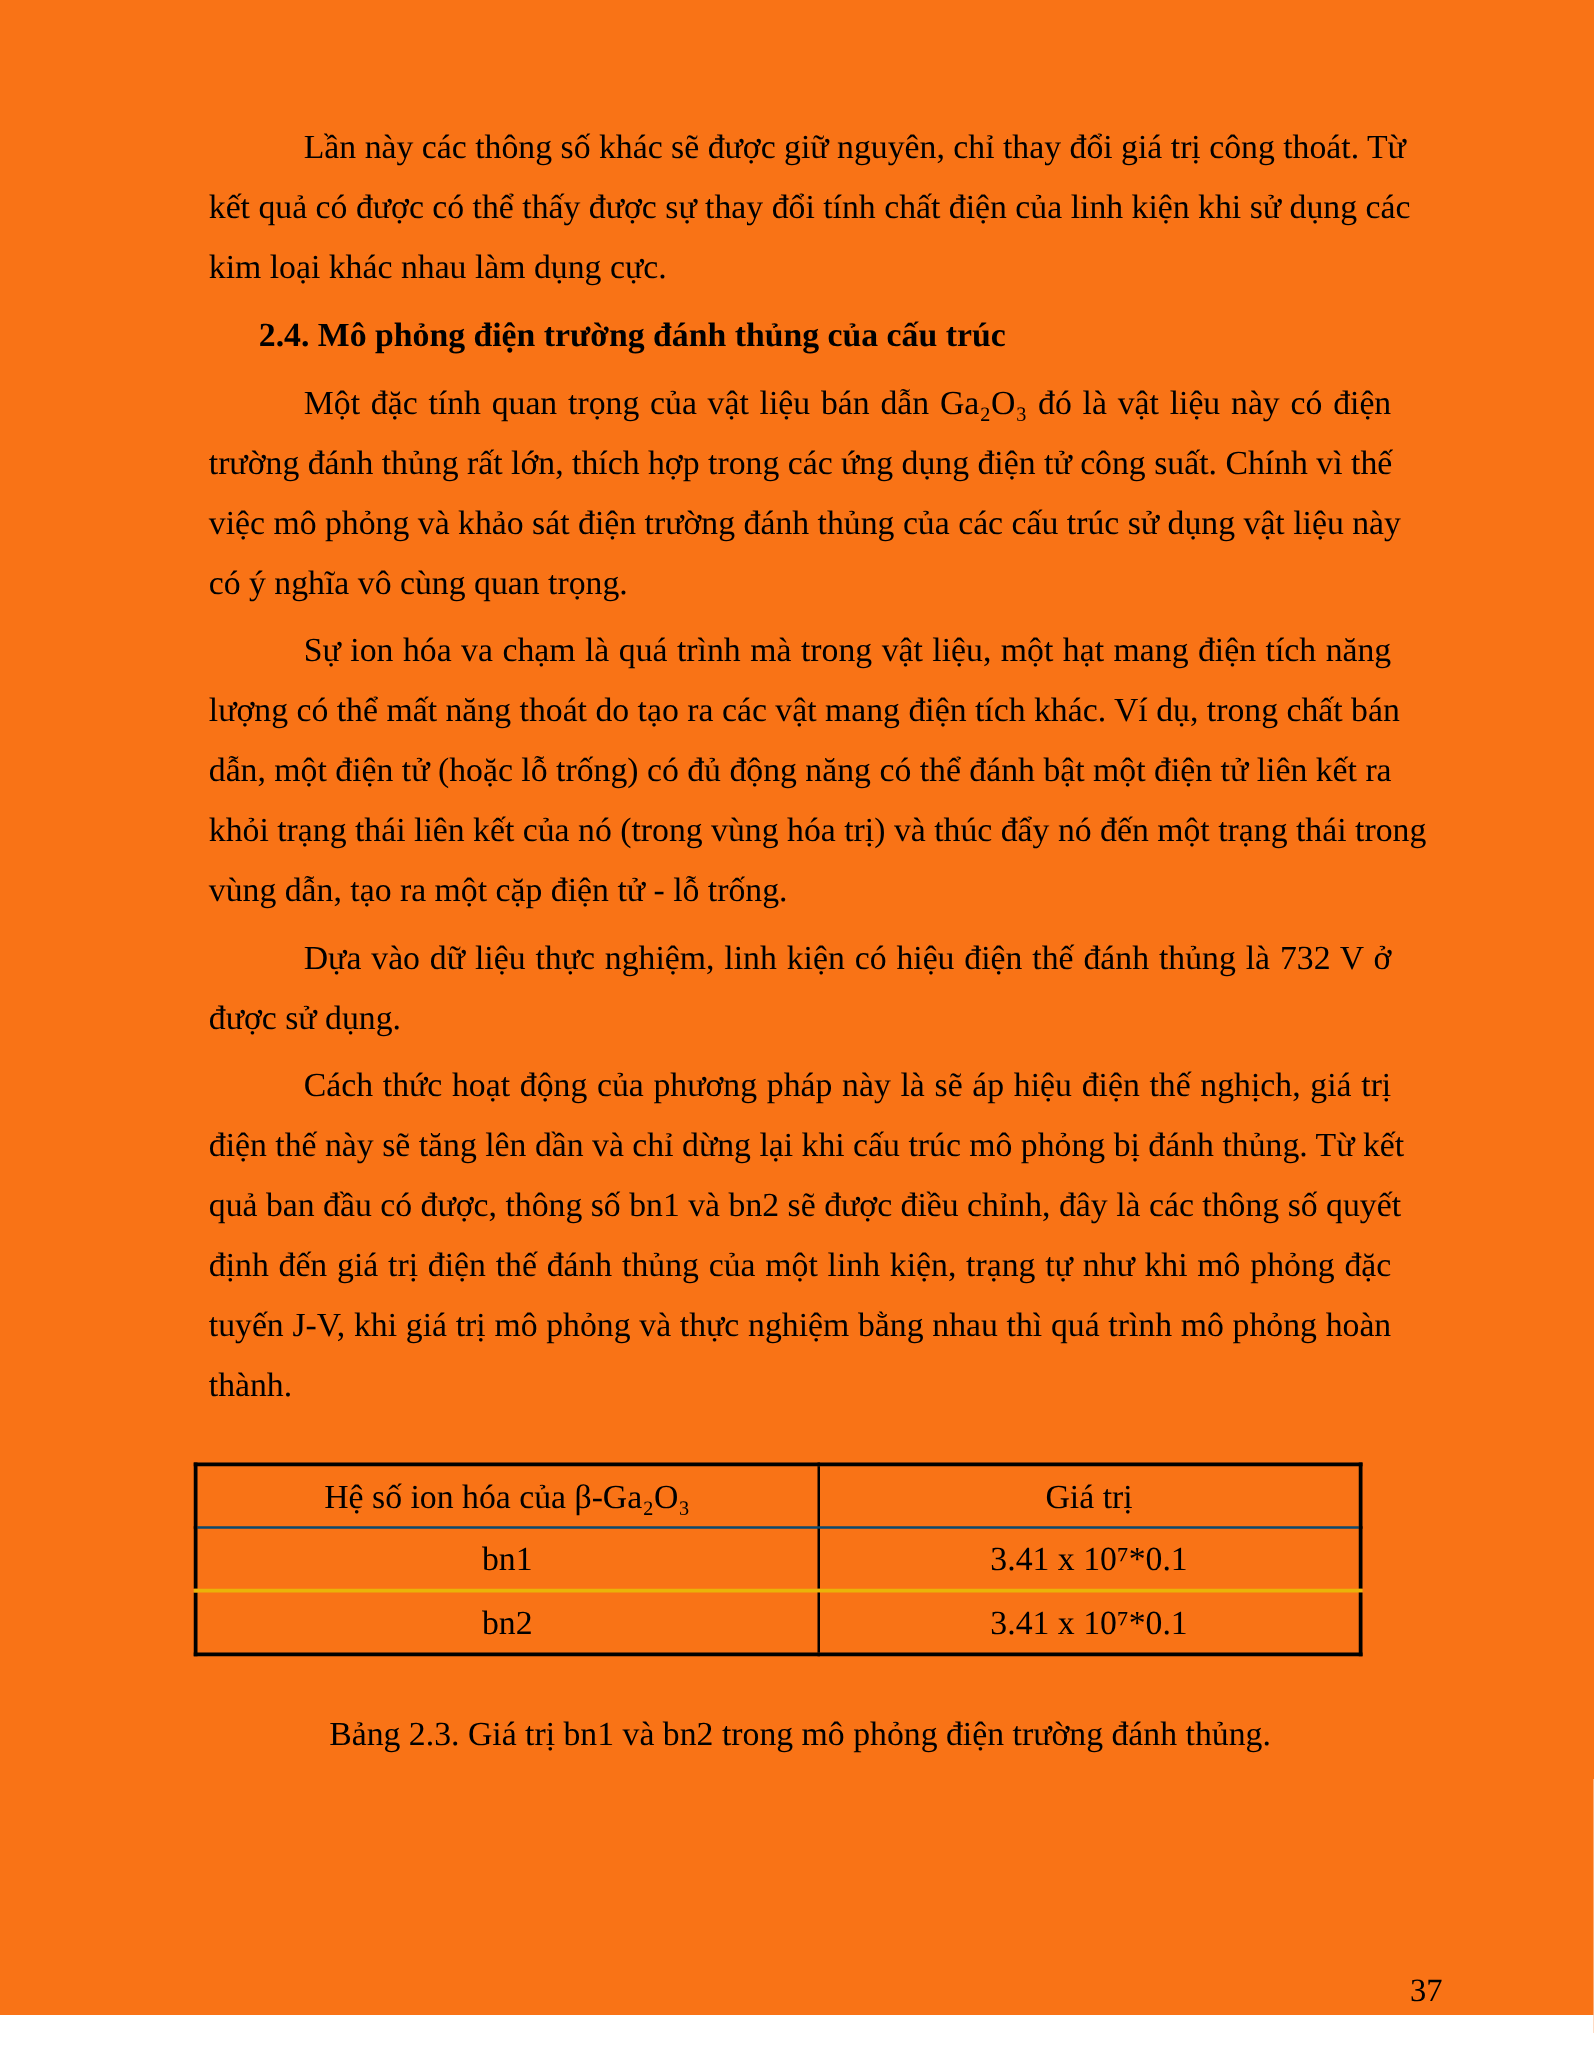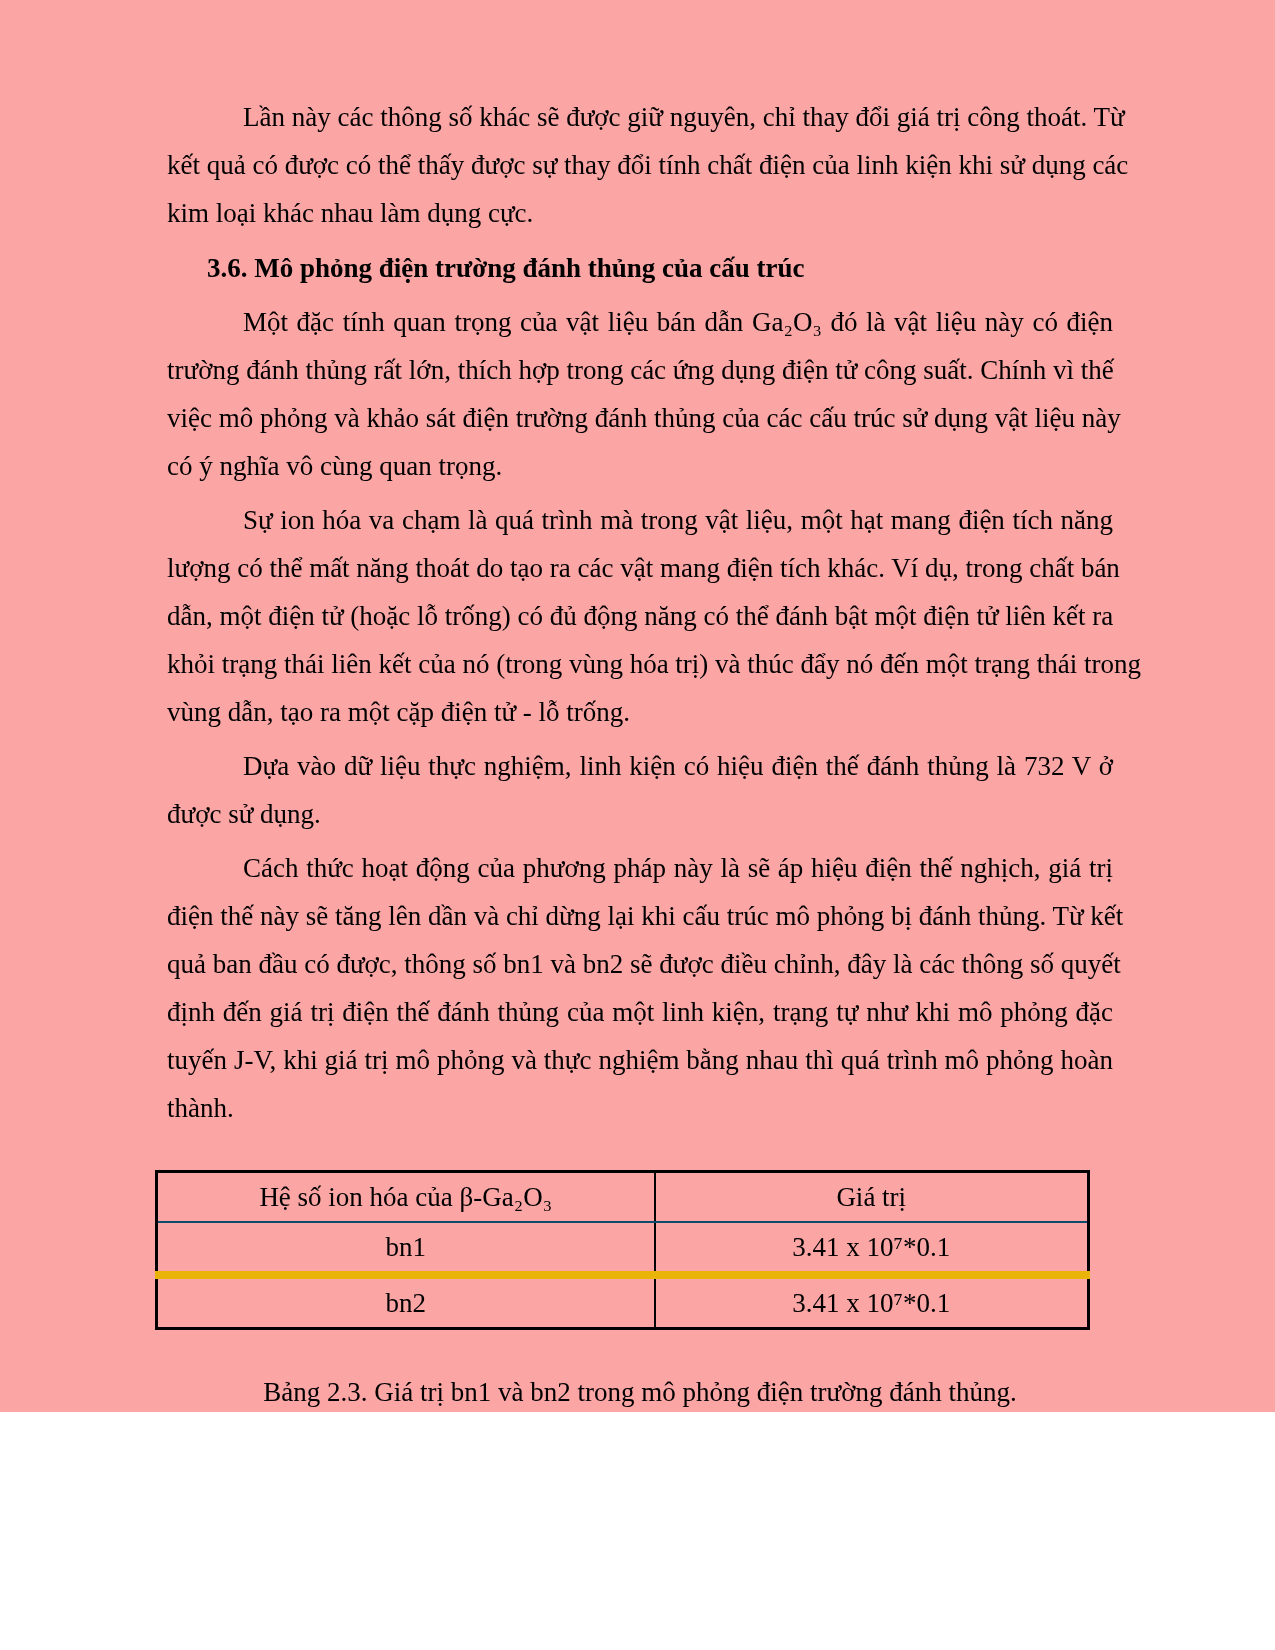--- a/index.html
+++ b/index.html
@@ -4,22 +4,22 @@
 <title>Document page</title>
 <style>
   html, body {
     margin: 0;
     padding: 0;
     background: #ffffff;
   }
   .page {
     position: relative;
     width: 1275px;
-    height: 1412px;
-    background: #fca5a5;
+    height: 1612px;
+    background: #f97316;
     color: #000000;
     font-family: "Liberation Serif", "DejaVu Serif", serif;
     font-size: 27px;
     overflow: hidden;
   }
   .body-text {
     position: absolute;
     left: 167px;
     top: 93px;
     width: 946px;
@@ -50,21 +50,21 @@
     border: 2px solid #000000;
     text-align: center;
     vertical-align: middle;
     height: 48px;
     padding: 0;
     line-height: 34px;
     font-size: 27px;
   }
   table.ion-table { border: 3px solid #000000; }
   table.ion-table tr.hdr td { border-bottom: 2px solid #0c4a6e; }
-  table.ion-table tr.r1 td  { border-bottom: 8px solid #eab308; }
+  table.ion-table tr.r1 td  { border-bottom: 3px solid #eab308; }
   .caption {
     margin-top: 38px;
     width: 946px;
     text-align: center;
     line-height: 48px;
     white-space: nowrap;
   }
   .page-number {
     position: absolute;
     left: 1128px;
@@ -78,21 +78,21 @@
 
 <div class="page">
   <div class="body-text">
 
     <div class="para">
       <div class="ln first">Lần này các thông số khác sẽ được giữ nguyên, chỉ thay đổi giá trị công thoát. Từ</div>
       <div class="ln">kết quả có được có thể thấy được sự thay đổi tính chất điện của linh kiện khi sử dụng các</div>
       <div class="ln last">kim loại khác nhau làm dụng cực.</div>
     </div>
 
-    <div class="heading">3.6. Mô phỏng điện trường đánh thủng của cấu trúc</div>
+    <div class="heading">2.4. Mô phỏng điện trường đánh thủng của cấu trúc</div>
 
     <div class="para">
       <div class="ln first">Một đặc tính quan trọng của vật liệu bán dẫn Ga₂O₃ đó là vật liệu này có điện</div>
       <div class="ln">trường đánh thủng rất lớn, thích hợp trong các ứng dụng điện tử công suất. Chính vì thế</div>
       <div class="ln">việc mô phỏng và khảo sát điện trường đánh thủng của các cấu trúc sử dụng vật liệu này</div>
       <div class="ln last">có ý nghĩa vô cùng quan trọng.</div>
     </div>
 
     <div class="para">
       <div class="ln first">Sự ion hóa va chạm là quá trình mà trong vật liệu, một hạt mang điện tích năng</div>

